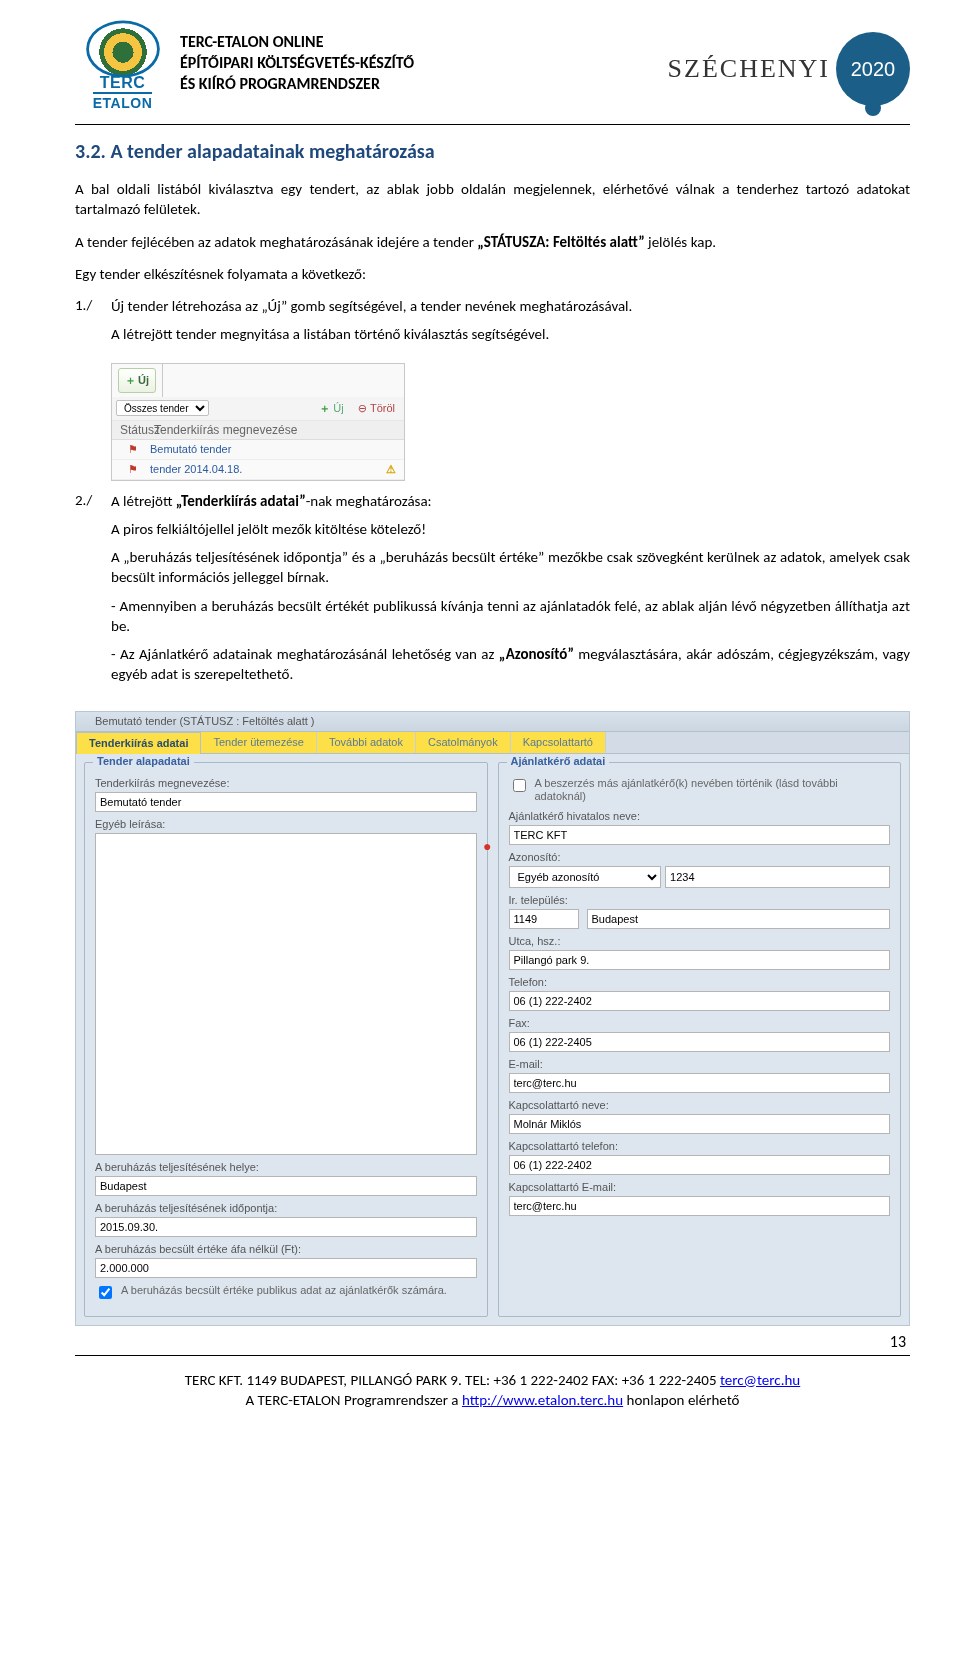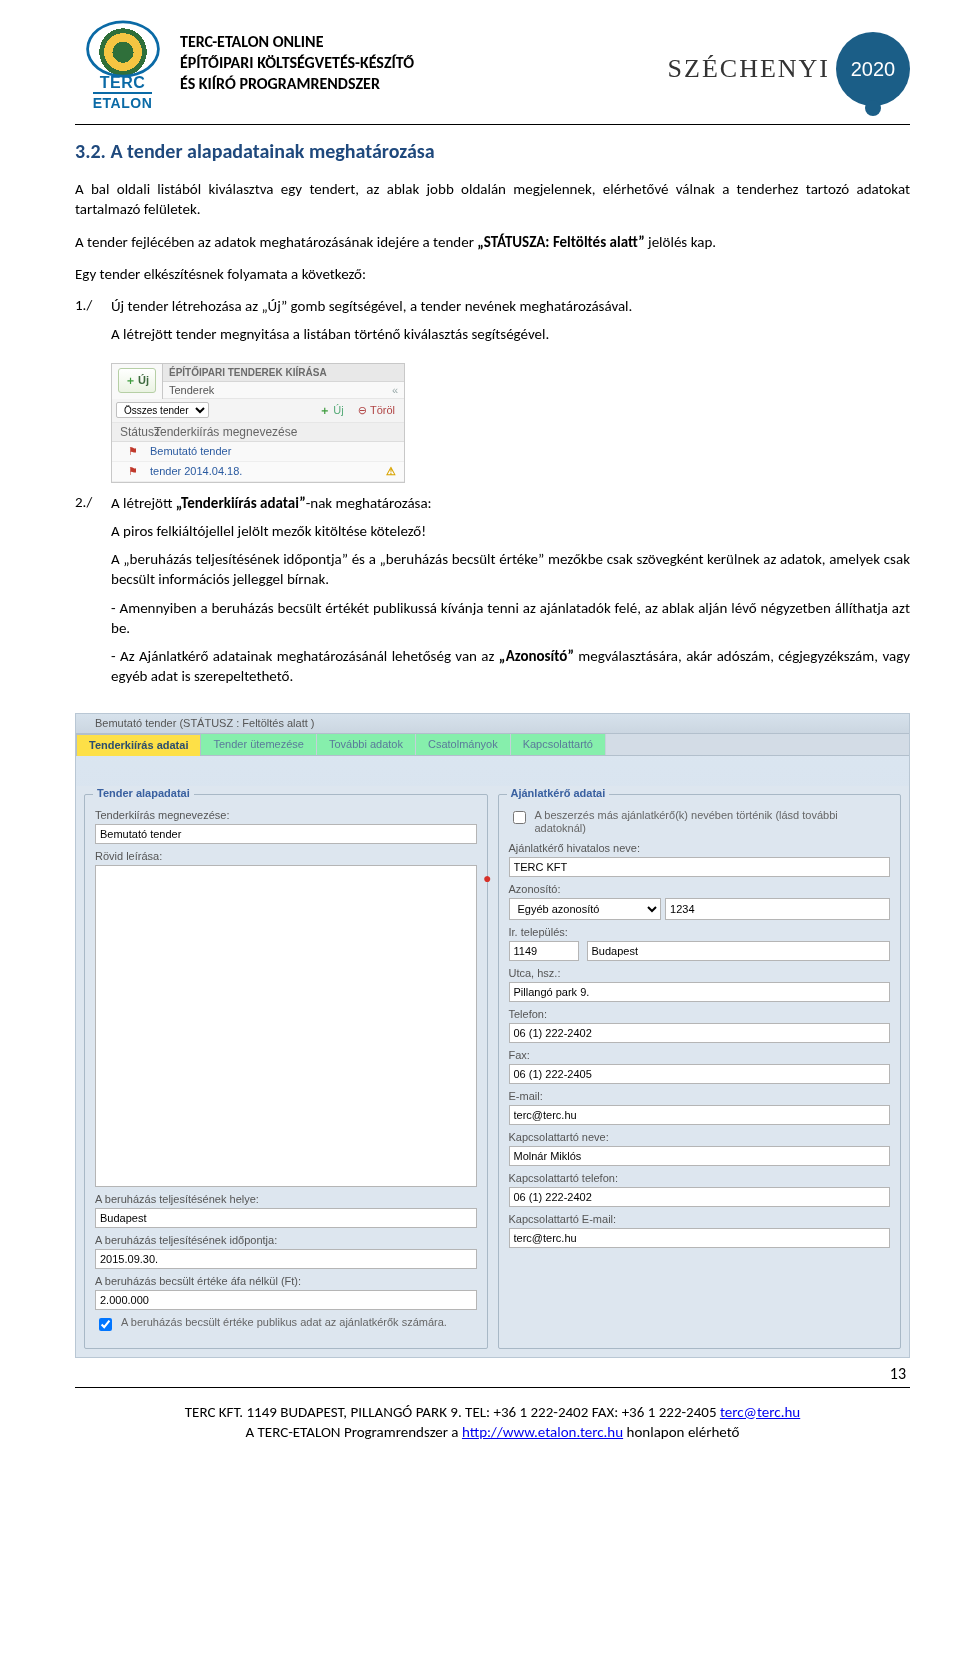--- a/index.html
+++ b/index.html
@@ -216,38 +216,37 @@
     display:flex;
     gap:0;
     background:#d3dce6;
     border-bottom:1px solid #b2bfcc;
   }
   .tab {
     padding:4px 12px 5px 12px;
     font-size:11px;
     color:#5a7a9a;
     border-right:1px solid #c5d0da;
-    background:#86efac;
+    background:#fde047;
     position:relative;
   }
   .tab.active{
     background:#fde047;
     color:#2b4d6e;
     font-weight:bold;
     border-top:1px solid #b2bfcc;
     border-left:1px solid #b2bfcc;
     border-right:1px solid #b2bfcc;
     margin-bottom:-1px;
   }
   .form-area{
     background:#dde6ef;
     padding:8px;
     display:flex;
     gap:10px;
-    margin-top:30px;
   }
   .fieldset{
     flex:1;
     border:1px solid #a8b8c6;
     border-radius:2px;
     padding:8px 10px 12px 10px;
     position:relative;
     background:#dde6ef;
   }
   .fieldset .legend{
@@ -354,27 +353,20 @@
             <p>A létrejött tender megnyitása a listában történő kiválasztás segítségével.</p>
           </div>
 
           <div class="mini-panel">
             <div class="row">
               <div class="mini-uj-col">
                 <span class="mini-uj-btn">
                   <span class="plus-icon">＋</span>
                   <span>Új</span>
                 </span>
-              </div>
-              <div class="mini-right">
-                <div class="mini-title">ÉPÍTŐIPARI TENDEREK KIÍRÁSA</div>
-                <div class="mini-sub">
-                  <span>Tenderek</span>
-                  <span class="chev">«</span>
-                </div>
               </div>
             </div>
             <div class="mini-search">
               <select>
                 <option>Összes tender</option>
               </select>
               <span style="flex:1"></span>
               <span class="mini-pill">
                   <span class="plus-icon">＋</span>
                   <span>Új</span>
@@ -429,21 +421,21 @@
       <div class="tab">Kapcsolattartó</div>
     </div>
     <div class="form-area">
 
       <div class="fieldset">
         <div class="legend">Tender alapadatai</div>
 
         <div class="fld-label">Tenderkiírás megnevezése:</div>
         <input class="fld-input" value="Bemutató tender" style="">
 
-        <div class="fld-label">Rövid leírása:</div>
+        <div class="fld-label">Egyéb leírása:</div>
         <div class="fld-textarea-wrap">
           <textarea style="width: 100%; height: 100%; border: none; resize: none; box-sizing: border-box; padding: 4px; font-size: 11px;"></textarea>
           <span class="warn">●</span>
         </div>
 
         <div class="fld-label">A beruházás teljesítésének helye:</div>
         <input class="fld-input" value="Budapest" style="">
 
         <div class="fld-label">A beruházás teljesítésének időpontja:</div>
         <input class="fld-input" value="2015.09.30." style="">

